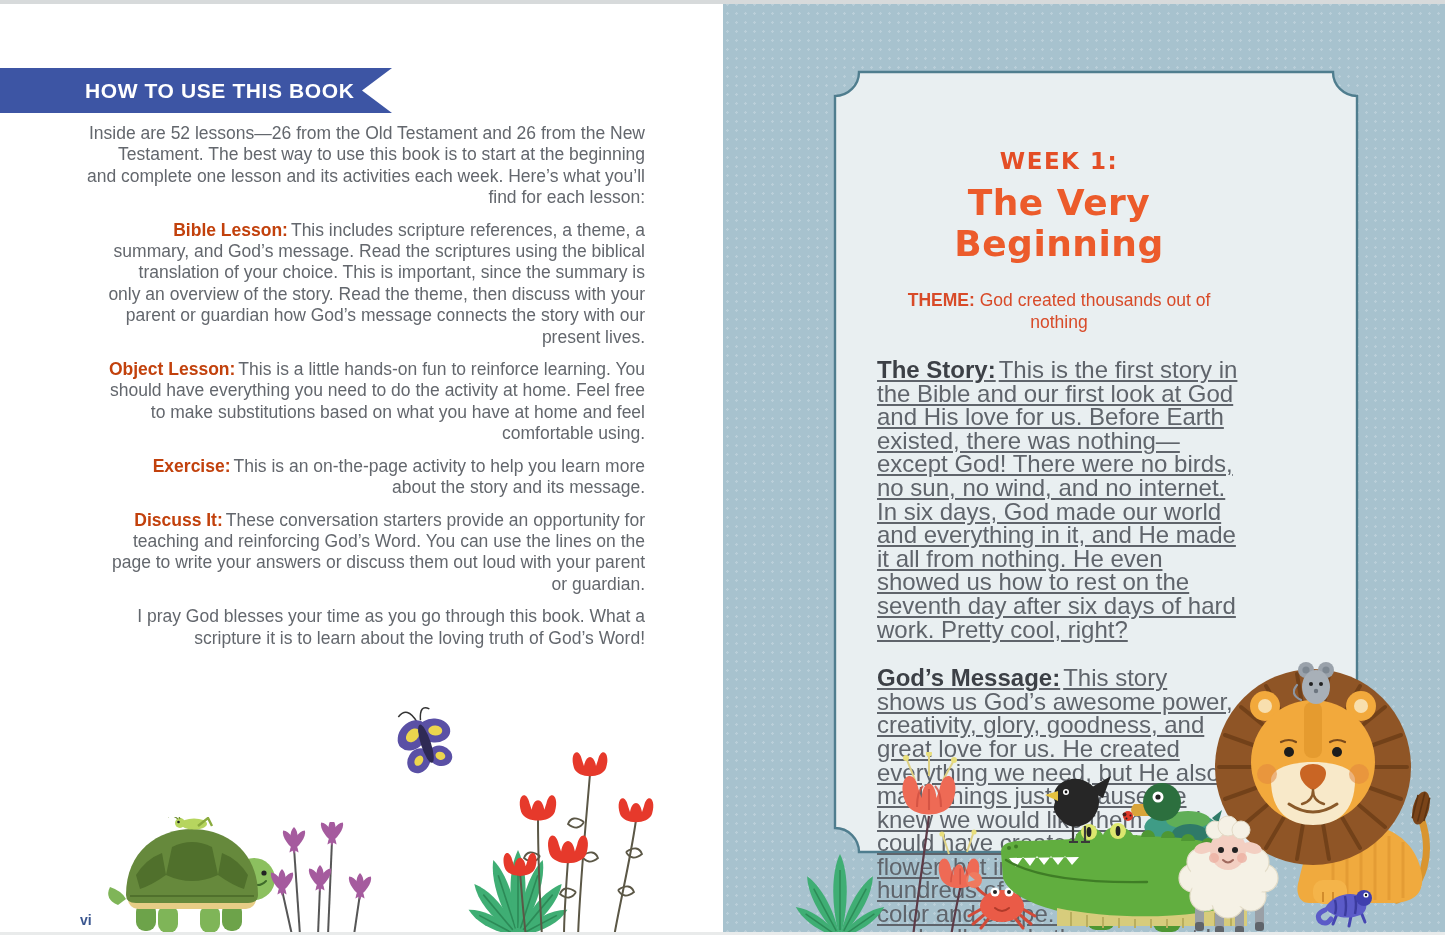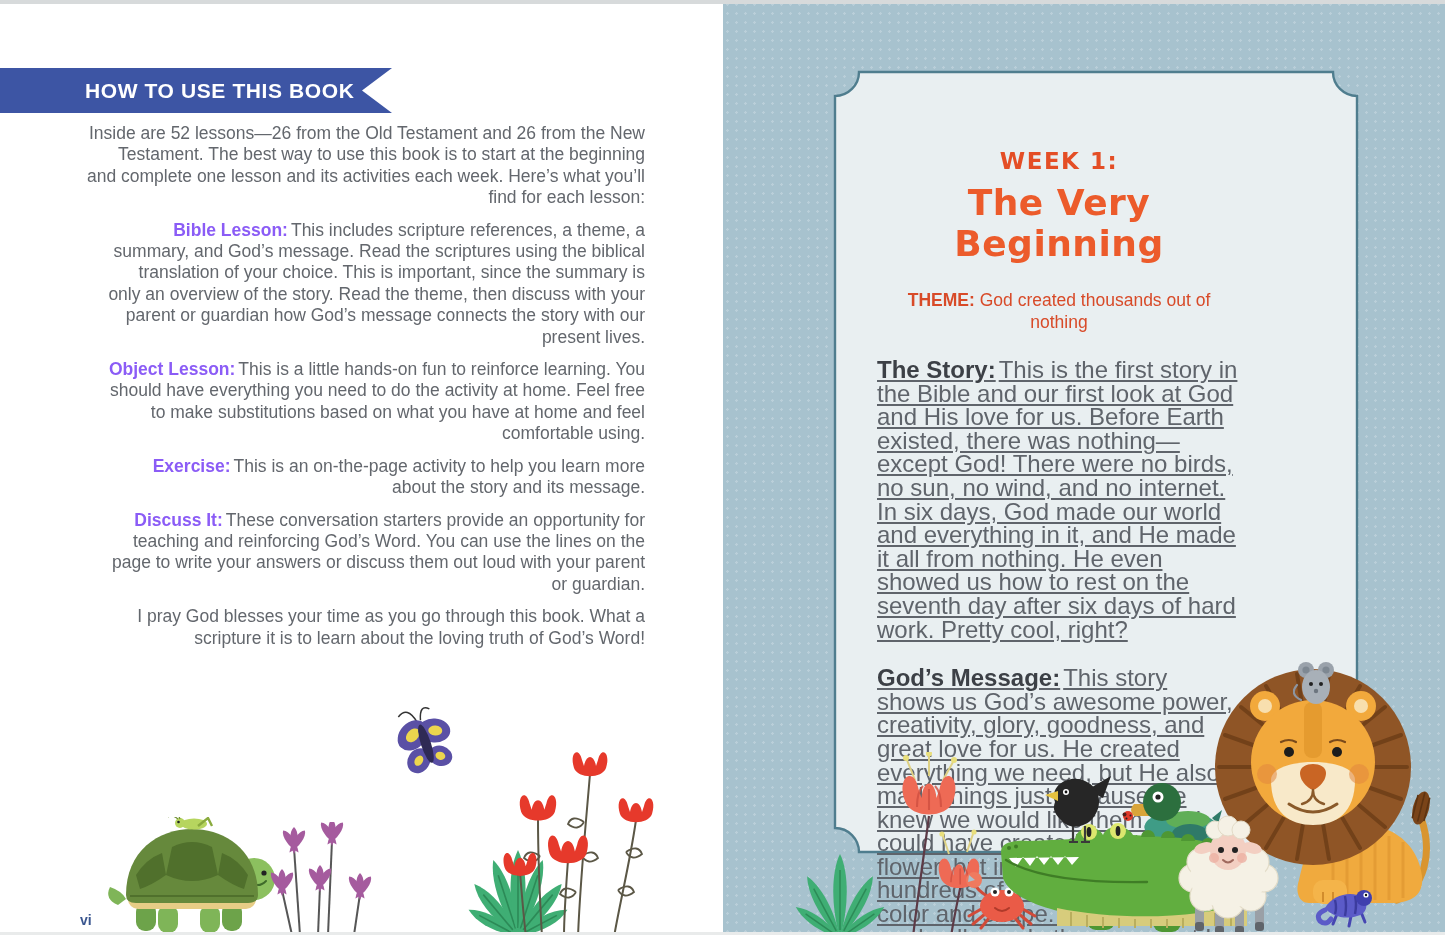--- a/index.html
+++ b/index.html
@@ -11,21 +11,21 @@
   
   .page-left{position:absolute;left:0;top:0;width:723px;height:935px;background:#ffffff;overflow:hidden;}
   .banner{position:absolute;left:0;top:68px;width:392px;height:45px;background:#3d55a4;
           clip-path:polygon(0 0,100% 0,calc(100% - 30px) 50%,100% 100%,0 100%);
           display:flex;align-items:center;padding-left:85px;box-sizing:border-box;}
   .banner-label{color:#ffffff;font-weight:bold;font-size:21px;letter-spacing:.6px;}
   .left-text{position:absolute;left:85px;top:123px;width:560px;color:#63676d;
              font-size:17.5px;line-height:21.4px;}
   .left-text p{margin:0 0 11px 0;text-align:right;}
   .lesson{padding-left:22px;}
-  b.lead{color:#8b5cf6;margin-right:3px;}
+  b.lead{color:#c2410c;margin-right:3px;}
   .closing{text-indent:22px;margin-top:14px;}
   .page-num{position:absolute;left:80px;top:912px;color:#3a568f;font-weight:bold;font-size:14px;}
 
   
   .page-right{position:absolute;left:723px;top:0;width:722px;height:935px;overflow:hidden;
               background-color:#a7c2ce;
               background-image:radial-gradient(rgba(255,255,255,.22) 1px,rgba(255,255,255,0) 1.5px);
               background-size:9px 9px;}
   .card-frame{position:absolute;left:110px;top:70px;z-index:1;}
   .card-content{position:absolute;left:112px;top:72px;width:438px;box-sizing:border-box;

